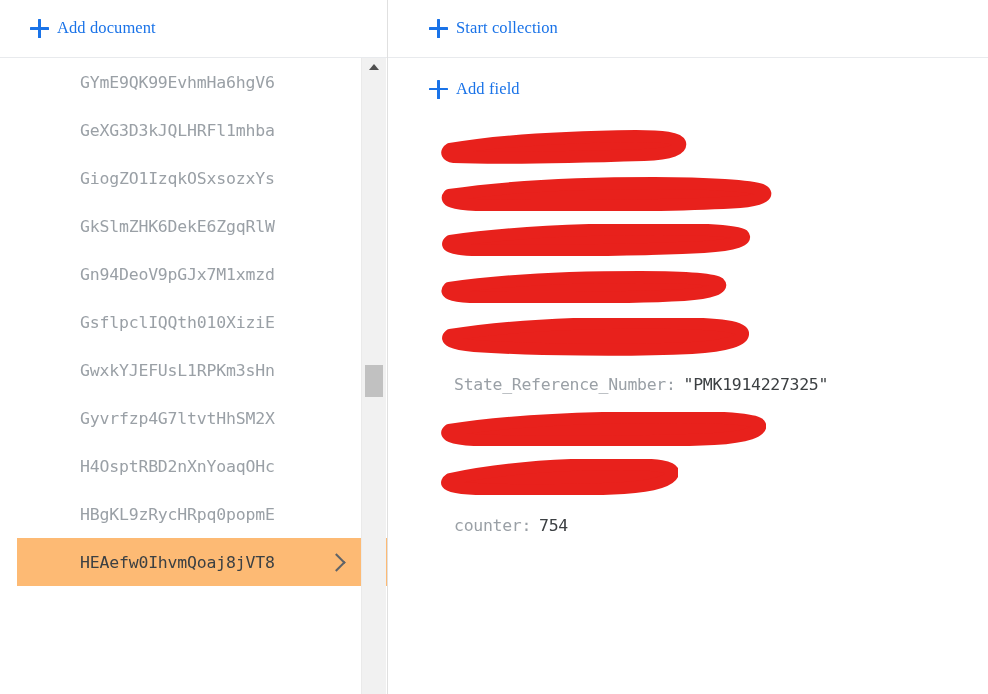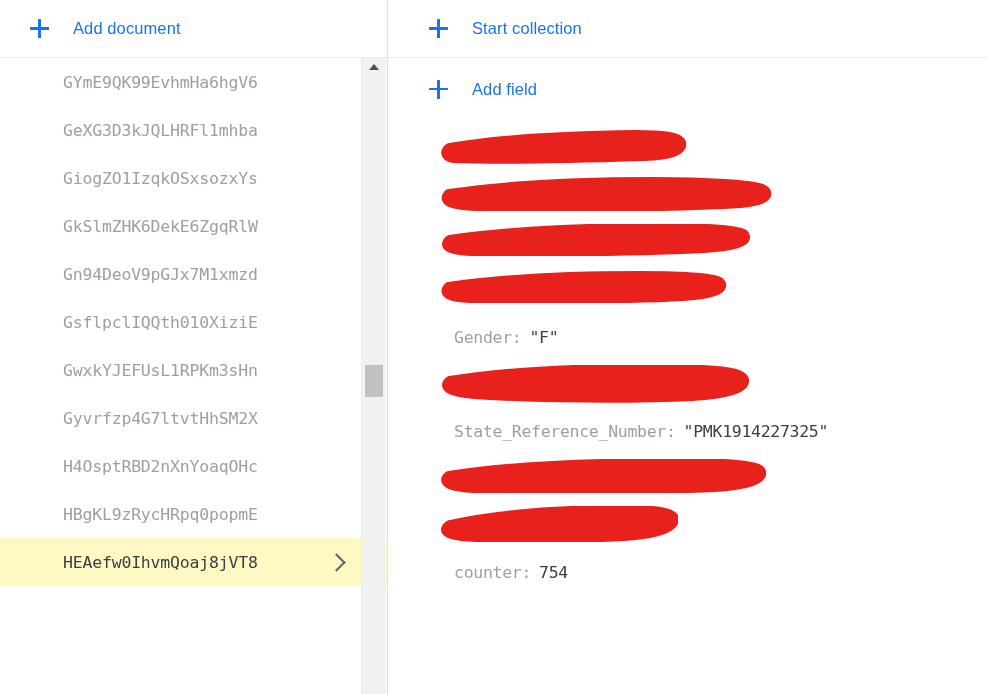--- a/index.html
+++ b/index.html
@@ -40,28 +40,29 @@
     display: flex;
     align-items: center;
     padding-left: 30px;
     border-bottom: 1px solid #e8eaed;
     background: #ffffff;
   }
 
   .action-link {
     display: flex;
     align-items: center;
-    gap: 24px;
+    gap: 8px;
     color: #1a73e8;
     font-size: 16.5px;
     font-weight: 500;
     letter-spacing: .1px;
     cursor: pointer;
     user-select: none;
     line-height: 1;
+    font-family: Liberation Serif, serif;
   }
 
   .plus-icon {
     width: 19px;
     height: 19px;
     position: relative;
     flex: 0 0 auto;
   }
   .plus-icon::before,
   .plus-icon::after {
@@ -83,40 +84,41 @@
     margin-left: -1.3px;
   }
 
   .docs-list {
     position: absolute;
     top: 58px;
     left: 0;
     right: 0;
     bottom: 0;
     overflow: hidden;
+    padding-left: 17px;
   }
 
   .doc-row {
     height: 48px;
     display: flex;
     align-items: center;
     justify-content: space-between;
     padding: 0 18px 0 63px;
     box-sizing: border-box;
     font-family: "DejaVu Sans Mono", "Liberation Mono", monospace;
     font-size: 16.5px;
     color: #9aa0a6;
     letter-spacing: -0.2px;
     white-space: nowrap;
     cursor: pointer;
     background: transparent;
   }
 
   .doc-row.selected {
-    background: #fef9c3;
+    background: #fdba74;
     color: #3c4043;
     text-align: right;
   }
 
   .chevron-right {
     width: 11px;
     height: 11px;
     border-top: 2.2px solid #5f6368;
     border-right: 2.2px solid #5f6368;
     transform: rotate(45deg);
@@ -316,24 +318,20 @@
             </svg>
           </span>
         </div>
         <div class="field-row redacted">
           <span class="redaction">
             <svg width="288" height="32" viewBox="0 0 288 32">
               <path d="M9,17 C62,9 130,6 200,6 C246,6 274,8 279,12 C284,17 272,22 244,24 C186,27 80,28 30,26 C11,25 4,22 9,17 Z" fill="#e8211c" stroke="#e8211c" stroke-width="12" stroke-linejoin="round"></path>
             </svg>
           </span>
         </div>
-        <div class="field-row">
-          <span class="field-key">Gender:</span>
-          <span class="field-val">"F"</span>
-        </div>
         <div class="field-row redacted">
           <span class="redaction">
             <svg width="310" height="38" viewBox="0 0 310 38">
               <path d="M10,17 C72,7 160,4 236,5 C282,6 302,9 303,15 C304,22 288,28 252,30 C190,33 92,32 34,28 C12,26 4,22 10,17 Z" fill="#e8211c" stroke="#e8211c" stroke-width="12" stroke-linejoin="round"></path>
             </svg>
           </span>
         </div>
         <div class="field-row">
           <span class="field-key">State_Reference_Number:</span>
           <span class="field-val">"PMK1914227325"</span>

